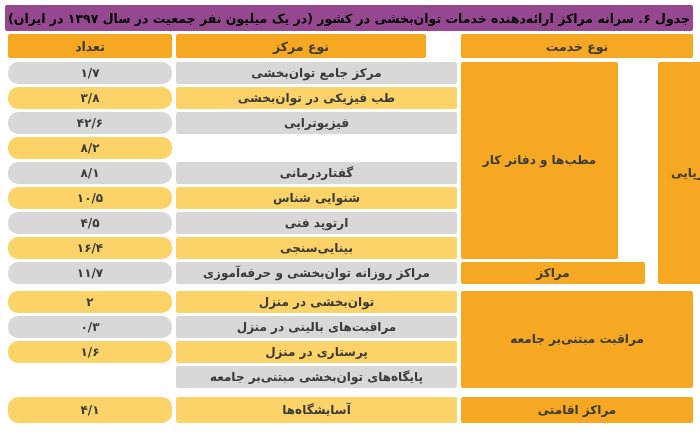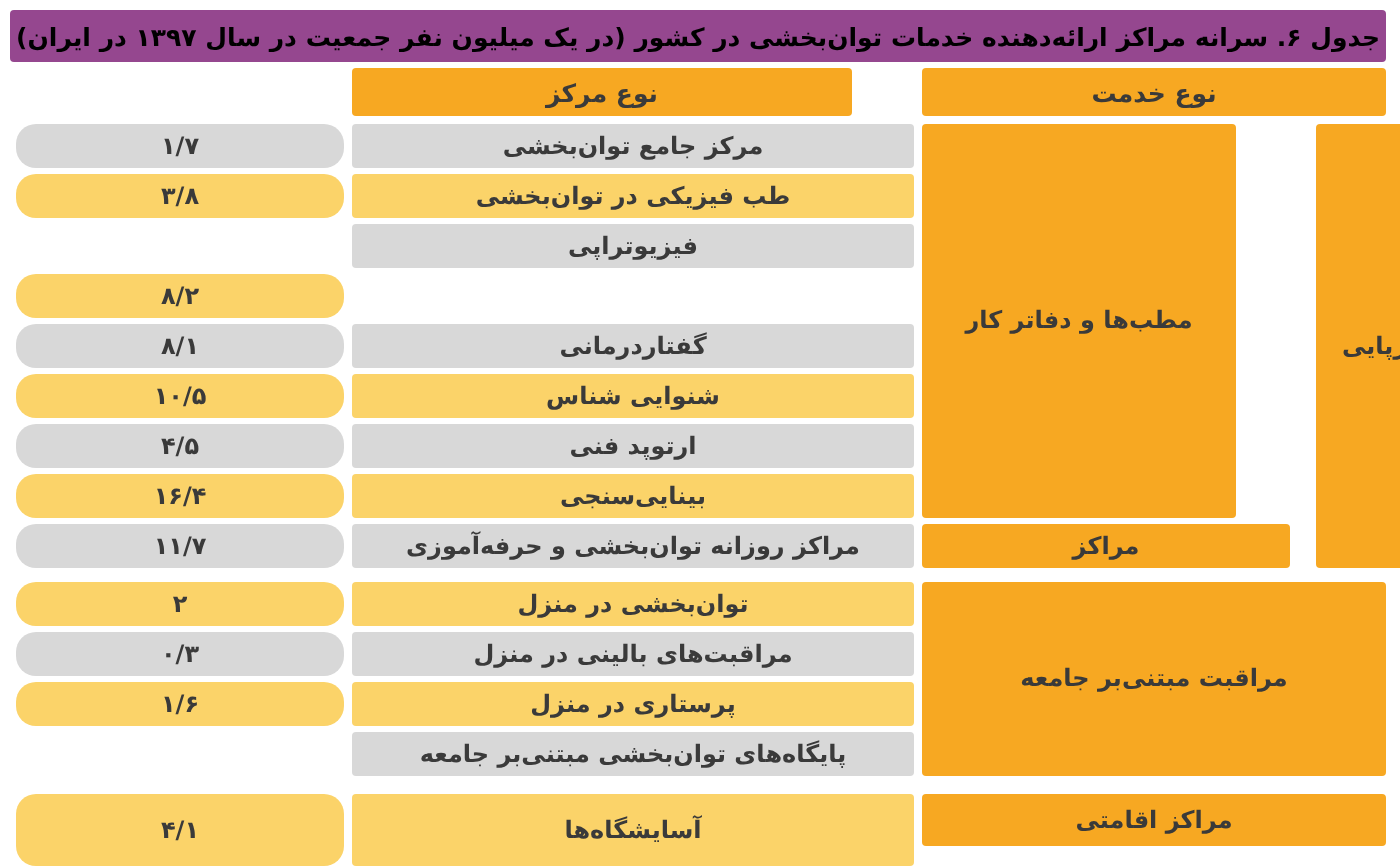--- a/index.html
+++ b/index.html
@@ -18,51 +18,53 @@
     color:#000000;display:flex;align-items:center;justify-content:center;
     font-size:12.5px;font-weight:bold;border-radius:2px;direction:rtl;
   }
   .hdr{top:29px;height:24px;background:#F7A822;font-size:12.5px;}
   .h-count{left:3px;width:164px;}
   .h-center{left:171px;width:250px;}
   .h-service{left:456px;width:232px;}
   .row{position:absolute;left:0;width:688px;height:22px;}
   .row .num{position:absolute;left:3px;width:164px;top:0;bottom:0;border-radius:10px;}
   .row .ctr{position:absolute;left:171px;width:281px;top:0;bottom:0;}
-  .row-tall{height:36px;}
+  .row-tall{height:26px;}
   .gray{background:#D8D8D8;}
   .yellow{background:#FBD369;}
   .amber{background:#F7A822;}
   .svc-offices{left:456px;width:157px;top:57px;height:197px;}
   .svc-centers{left:456px;width:184px;top:257px;height:22px;}
   .svc-outpatient{left:653px;width:71px;top:57px;height:222px;}
   .svc-community{left:456px;width:232px;top:286px;height:97px;}
   .svc-residential{left:456px;width:232px;top:392px;height:26px;}
 </style>
 </head>
 <body>
 
 <div class="table">
 
   <div class="title-bar">
     <span>جدول ۶. سرانه مراکز ارائه‌دهنده خدمات توان‌بخشی در کشور (در یک میلیون نفر جمعیت در سال ۱۳۹۷ در ایران)</span>
   </div>
 
+  <div class="cell hdr h-count">تعداد</div>
   <div class="cell hdr h-center">نوع مرکز</div>
   <div class="cell hdr h-service">نوع خدمت</div>
 
   <div class="row" style="top:57px">
     <div class="cell num gray">۱/۷</div>
     <div class="cell ctr gray">مرکز جامع توان‌بخشی</div>
   </div>
   <div class="row" style="top:82px">
     <div class="cell num yellow">۳/۸</div>
     <div class="cell ctr yellow">طب فیزیکی در توان‌بخشی</div>
   </div>
   <div class="row" style="top:107px">
+    <div class="cell num gray">۴۲/۶</div>
     <div class="cell ctr gray">فیزیوتراپی</div>
   </div>
   <div class="row" style="top:132px">
     <div class="cell num yellow">۸/۲</div>
   </div>
   <div class="row" style="top:157px">
     <div class="cell num gray">۸/۱</div>
     <div class="cell ctr gray">گفتاردرمانی</div>
   </div>
   <div class="row" style="top:182px">

